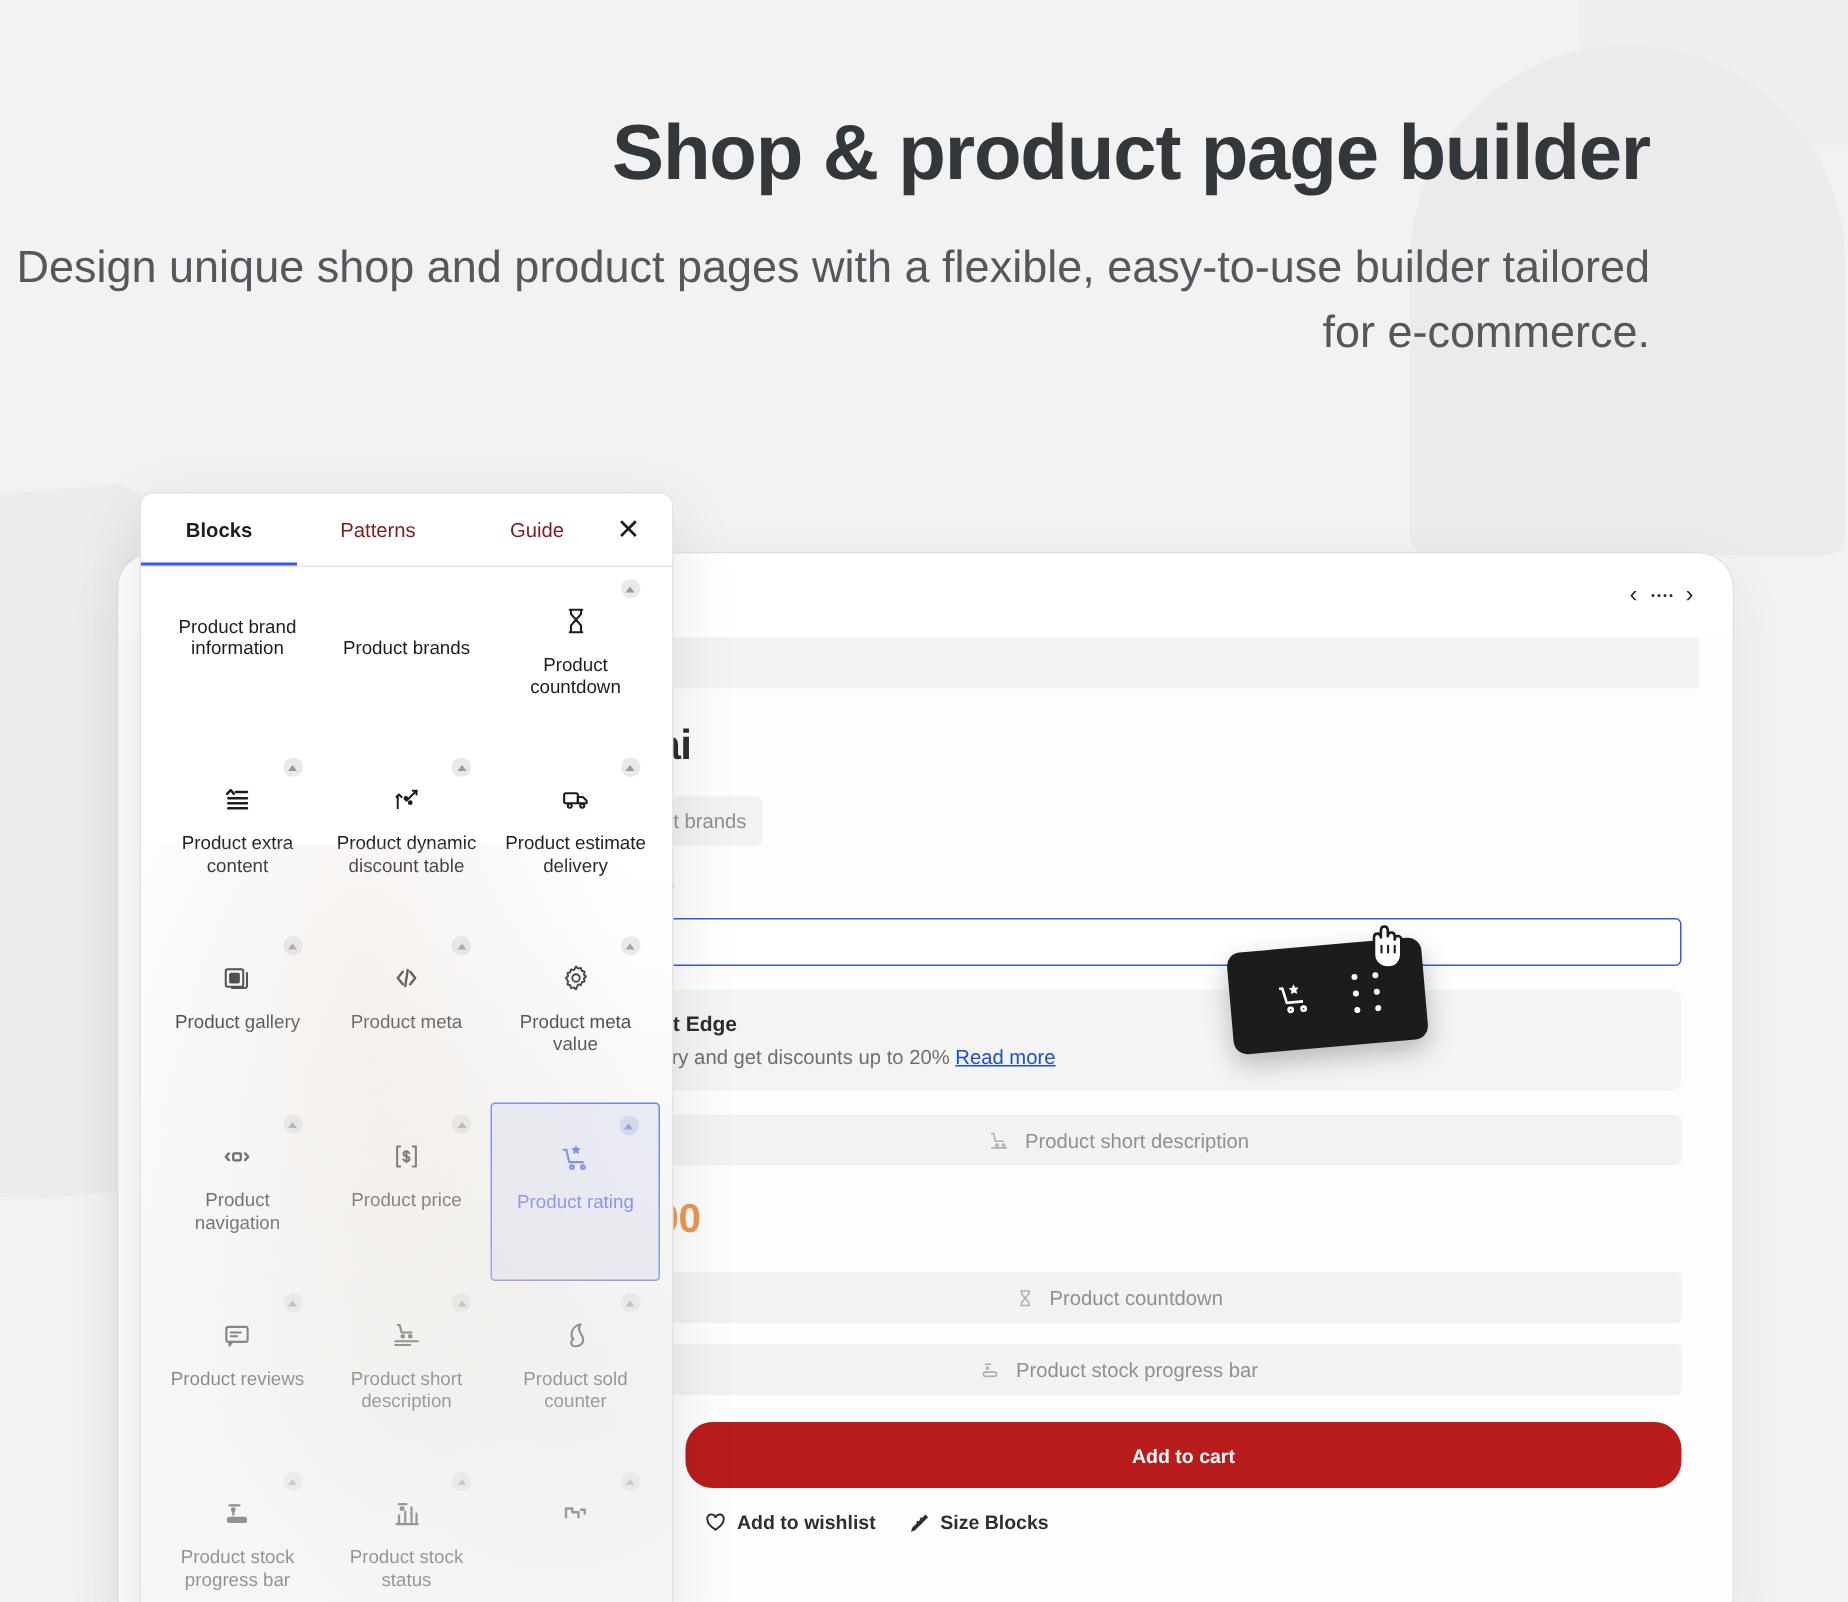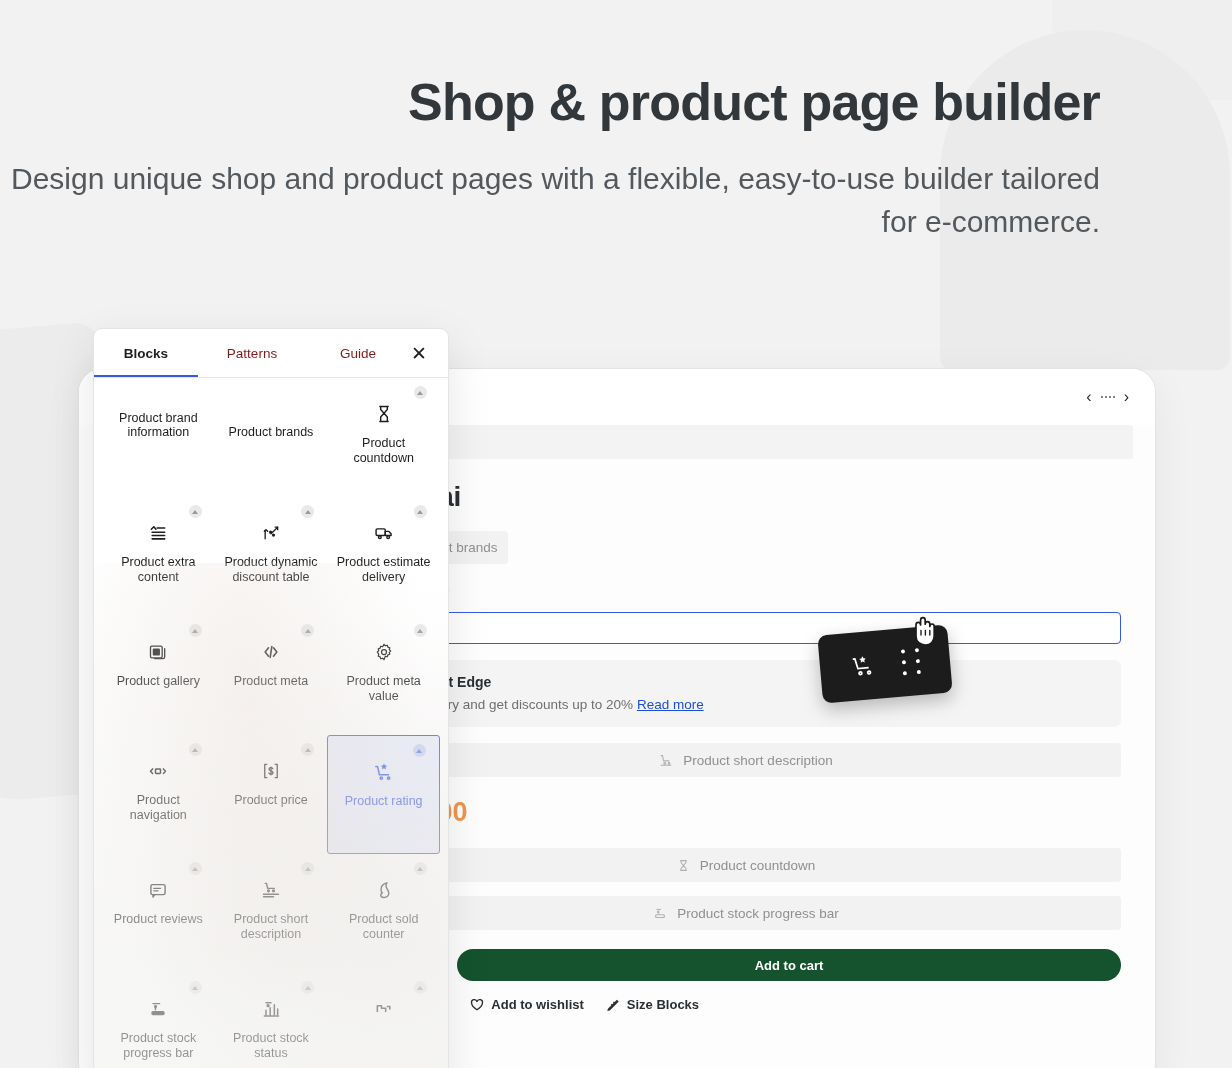--- a/index.html
+++ b/index.html
@@ -118,21 +118,21 @@
   .ph-stock { margin-top: 14px; height: 34px; }
 
   .cart-row { margin-top: 18px; display: flex; align-items: center; gap: 14px; }
   .qty {
     display: flex; align-items: center; height: 34px; border: 1px solid #e2e2e2;
     border-radius: 18px; overflow: hidden; background: #fff;
   }
   .qty div { width: 22px; text-align: center; font-size: 13px; color: #8b8b8b; line-height: 32px; }
   .qty .val { width: 26px; border-left: 1px solid #e9e9e9; border-right: 1px solid #e9e9e9; color: #3a3a3a; }
   .add-cart {
-    flex: 1; height: 32px; background: #14532d; border-radius: 18px; border: none;
+    flex: 1; height: 44px; background: #b91c1c; border-radius: 18px; border: none;
     color: #fff; font-size: 13px; font-weight: 700; cursor: pointer;
     font-family: "Liberation Sans", sans-serif;
   }
   .links { margin-top: 15px; display: flex; gap: 22px; align-items: flex-start; }
   .links a { display: flex; align-items: center; gap: 7px; font-size: 13px; font-weight: 700; color: #2a2f33; text-decoration: none; }
 
   
   .inserter {
     position: absolute; left: 93px; top: 328px;
     width: 356px; height: 756px;

